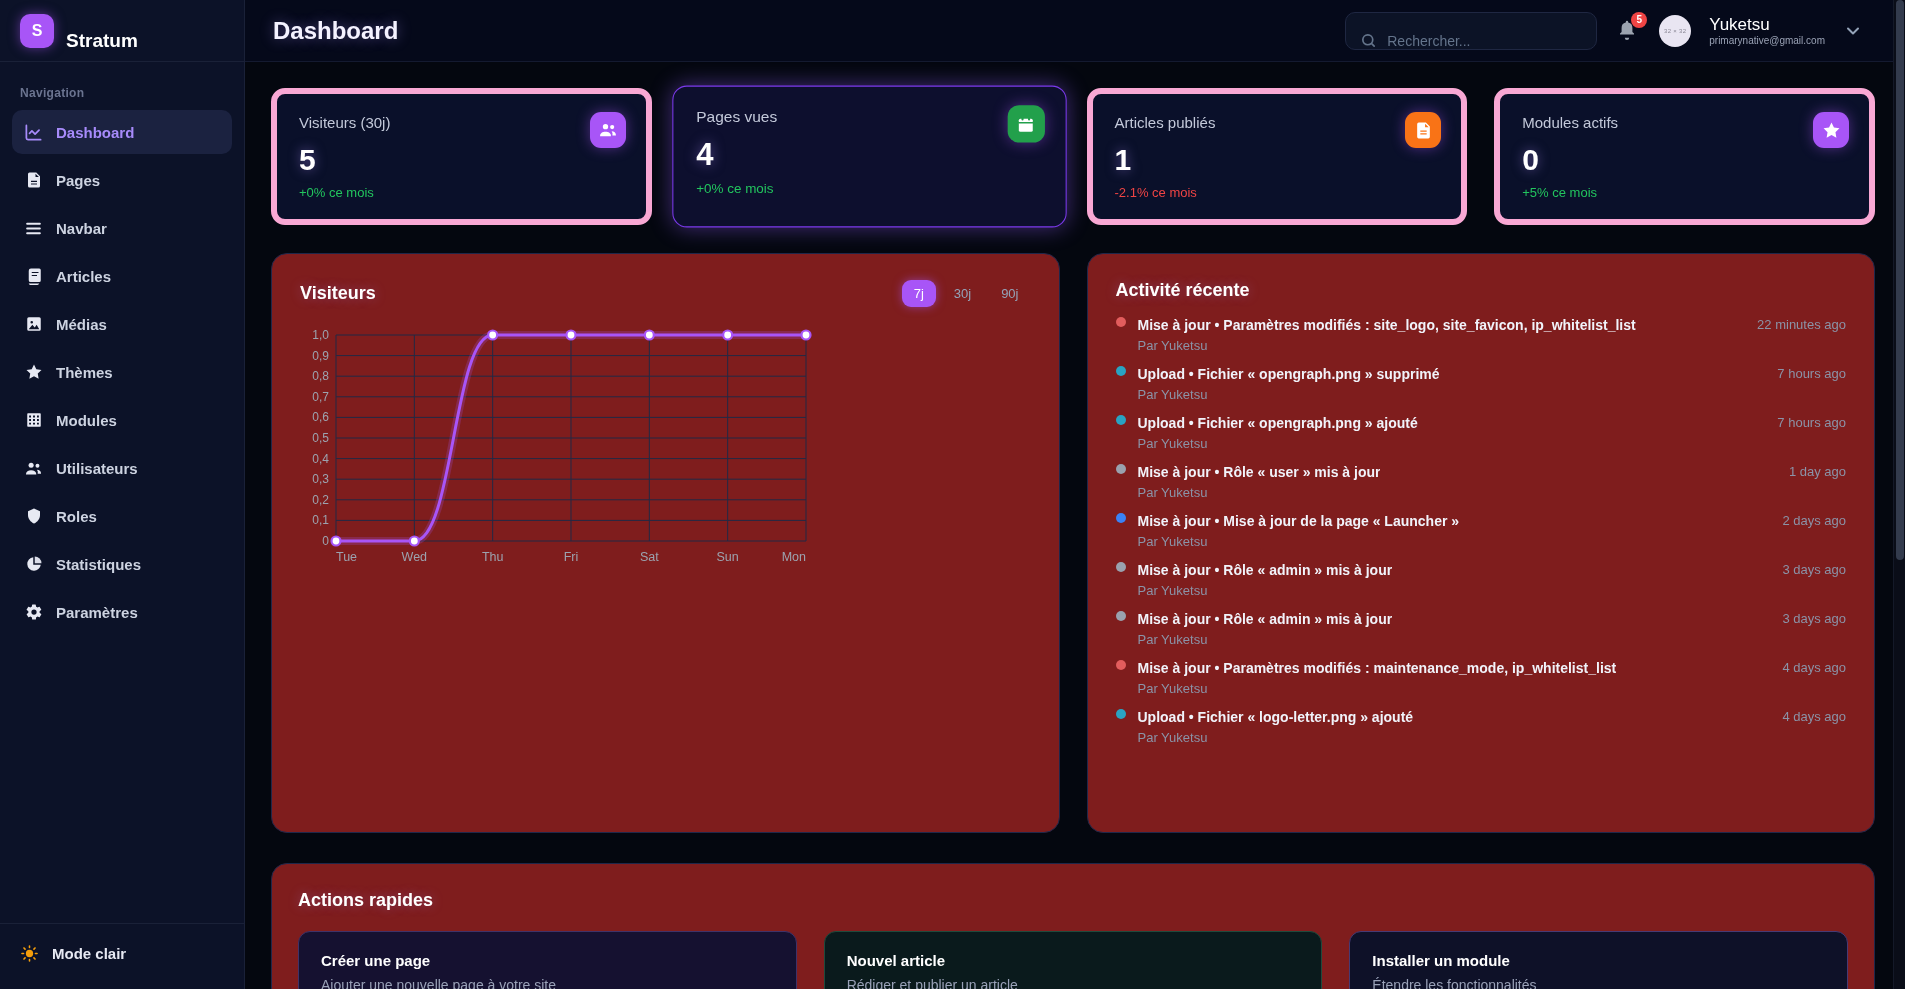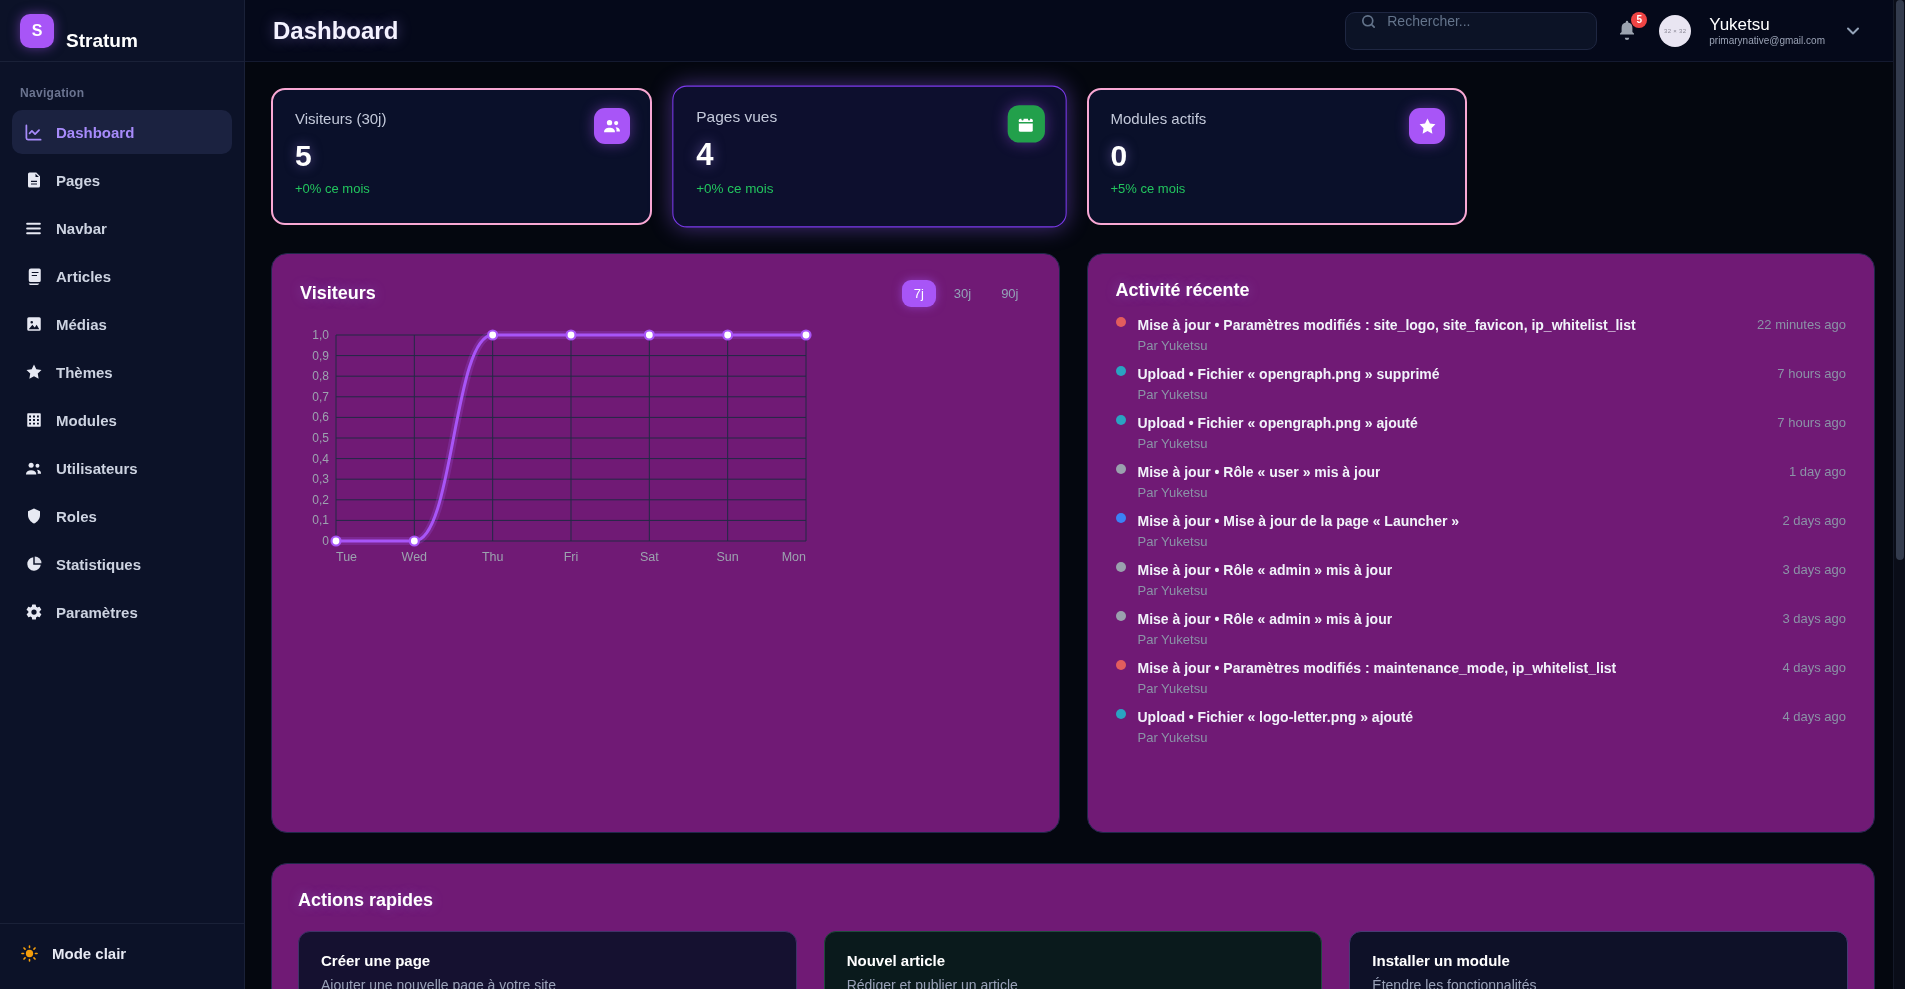--- a/index.html
+++ b/index.html
@@ -58,21 +58,21 @@
     height:62px; min-height:62px; display:flex; align-items:center;
     padding:0 42px 0 28px; border-bottom:1px solid #141a30;
     background:#05091a;
   }
   .page-title {
     font-size:24px; font-weight:bold; color:#f4f2ff;
     text-shadow:0 0 14px rgba(167,139,250,.45);
   }
   .topbar-right { margin-left:auto; display:flex; align-items:center; gap:18px; }
   .search-box {
-    display:flex; align-items:flex-start; gap:10px;
+    display:flex; align-items:flex-end; gap:10px;
     width:252px; height:38px; padding:0 14px;
     background:#0c1326; border:1px solid #1f2742; border-radius:10px;
   }
   .search-box input {
     background:transparent; border:none; outline:none; width:100%;
     color:#c8cede; font-size:14px;
     font-family:"Liberation Sans","DejaVu Sans",sans-serif;
   }
   .search-box input::placeholder { color:#64748b; }
   .bell-wrap { position:relative; width:26px; height:26px; cursor:pointer; color:#9ca3af; }
@@ -90,21 +90,21 @@
   .user-name { font-size:17px; font-weight:normal; color:#fff; }
   .user-email { font-size:10px; color:#9aa2b5; }
   .chev { color:#94a3b8; cursor:pointer; display:flex; }
 
   
   .content { flex:1; padding:26px 30px 0 26px; overflow:hidden; background:#04070f; }
 
   .stats-row { display:grid; grid-template-columns:repeat(4,1fr); gap:27px; }
   .stat-card {
     position:relative; height:137px; border-radius:14px;
-    background:#0a102a; border:2px solid #f9a8d4; padding:20px 22px;
+    background:#0a102a; border:6px solid #f9a8d4; padding:20px 22px;
   }
   .stat-card.highlight {
     background:#0d0f2e; border:1px solid #7c3aed;
     box-shadow:0 0 22px rgba(139,92,246,.45);
     transform:scale(1.035);
   }
   .stat-label { font-size:15px; color:#c3c9da; }
   .stat-value {
     font-size:30px; font-weight:bold; color:#fff; margin-top:12px;
     text-shadow:0 0 12px rgba(167,139,250,.5);
@@ -112,21 +112,21 @@
   .stat-trend { font-size:13px; margin-top:8px; }
   .stat-icon {
     position:absolute; top:18px; right:20px;
     width:36px; height:36px; border-radius:11px;
     display:flex; align-items:center; justify-content:center; color:#fff;
     box-shadow:0 0 14px rgba(168,85,247,.45);
   }
 
   .mid-row { display:grid; grid-template-columns:1fr 1fr; gap:27px; margin-top:28px; }
   .card {
-    background:#701a75; border:1px solid #20274a; border-radius:16px;
+    background:#7f1d1d; border:1px solid #20274a; border-radius:16px;
   }
   .chart-card { height:580px; padding:26px 28px; }
   .chart-head { display:flex; align-items:center; }
   .card-title {
     font-size:18px; font-weight:bold; color:#fff;
     text-shadow:0 0 12px rgba(167,139,250,.35);
   }
   .range-tabs { margin-left:auto; display:flex; align-items:center; gap:6px; }
   .range-tab {
     font-size:13px; color:#94a3b8; padding:6px 12px; border-radius:9px; cursor:pointer;
@@ -343,20 +343,30 @@
         </div>
         <div class="stat-card highlight">
           <div class="stat-label">Pages vues</div>
           <div class="stat-value">4</div>
           <div class="stat-trend" style="color: rgb(34, 197, 94);">+0% ce mois</div>
           <div class="stat-icon" style="background: rgb(34, 160, 75);">
             <svg width="19" height="19" viewBox="0 0 24 24" fill="none" stroke="currentColor" stroke-width="2.4" stroke-linecap="round">
                 <rect x="3.5" y="5" width="17" height="16" rx="2" fill="currentColor" stroke="none"></rect>
                 <path d="M8 2.5V6M16 2.5V6" stroke="#22a04b" stroke-width="2.6"></path>
                 <path d="M3.5 10h17" stroke="#22a04b" stroke-width="2"></path>
+              </svg>
+          </div>
+        </div>
+        <div class="stat-card">
+          <div class="stat-label">Articles publiés</div>
+          <div class="stat-value">1</div>
+          <div class="stat-trend" style="color: rgb(239, 68, 68);">-2.1% ce mois</div>
+          <div class="stat-icon" style="background: rgb(249, 115, 22);">
+            <svg width="19" height="19" viewBox="0 0 24 24" fill="currentColor">
+                <path d="M15 2H6a2 2 0 0 0-2 2v16a2 2 0 0 0 2 2h12a2 2 0 0 0 2-2V7l-5-5zm-1 6V3.5L18.5 8H14zm-6 4h8v1.6H8V12zm0 3.6h8v1.6H8v-1.6z"></path>
               </svg>
           </div>
         </div>
         <div class="stat-card">
           <div class="stat-label">Modules actifs</div>
           <div class="stat-value">0</div>
           <div class="stat-trend" style="color: rgb(34, 197, 94);">+5% ce mois</div>
           <div class="stat-icon" style="background: rgb(168, 85, 247);">
             <svg width="19" height="19" viewBox="0 0 24 24" fill="currentColor">
                 <path d="M12 2l3.09 6.26L22 9.27l-5 4.87 1.18 6.88L12 17.77l-6.18 3.25L7 14.14 2 9.27l6.91-1.01z"></path>

